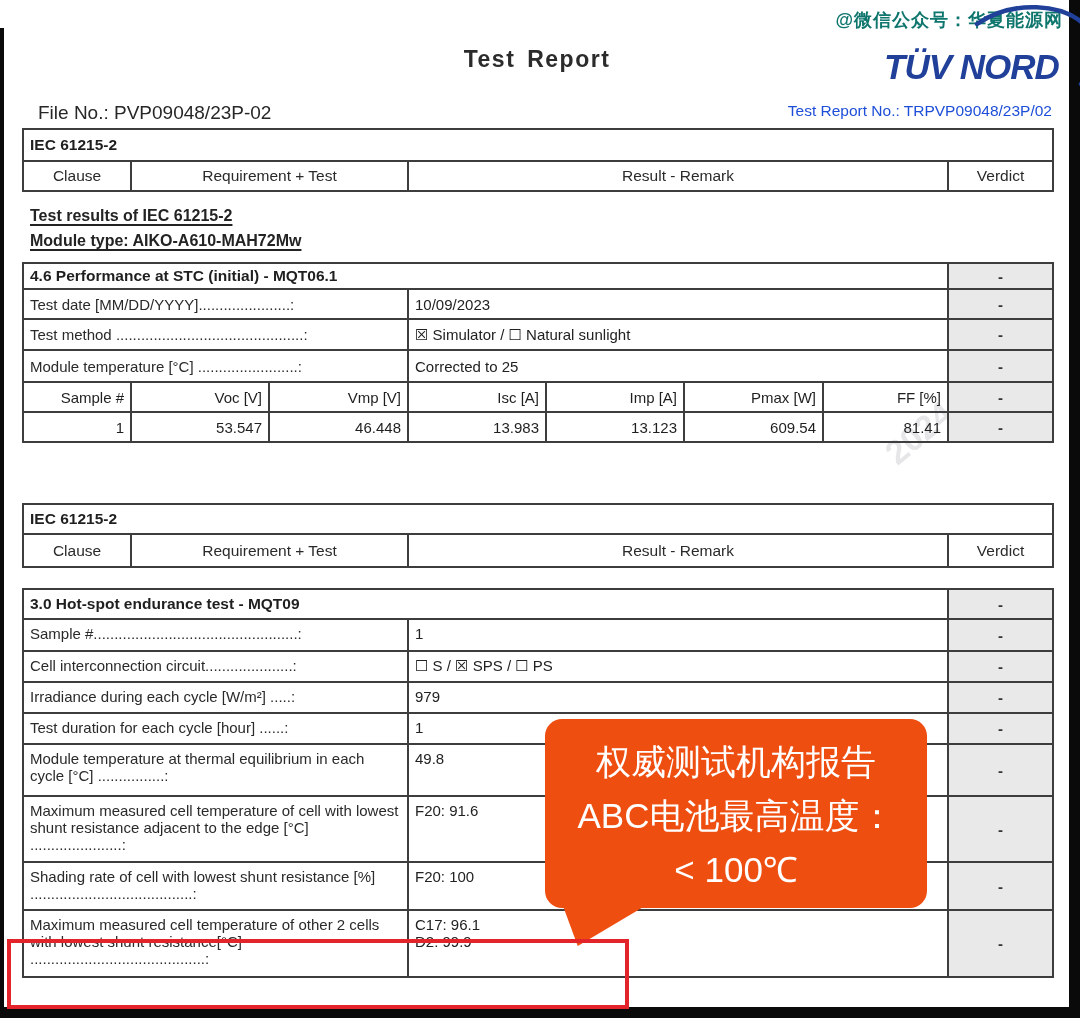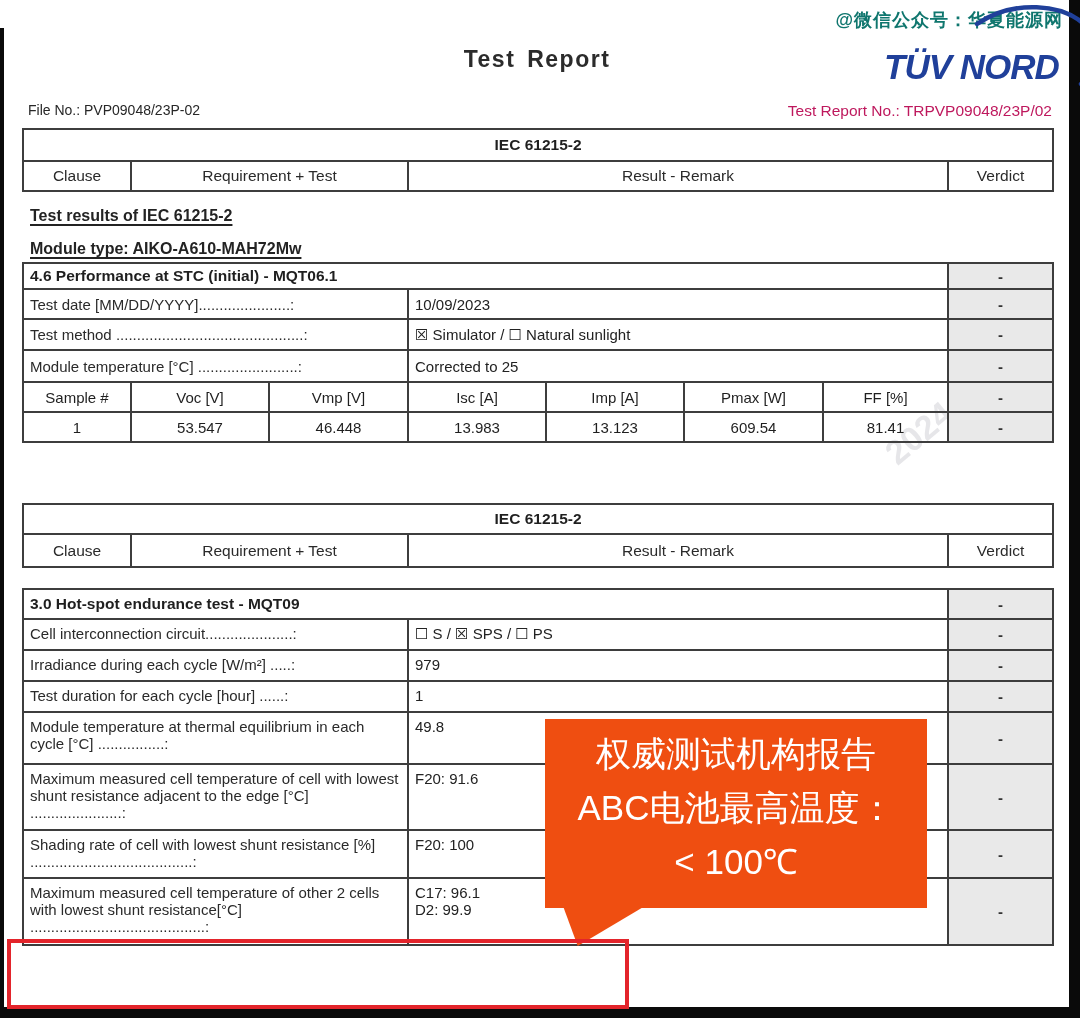--- a/index.html
+++ b/index.html
@@ -8,45 +8,45 @@
   .strip{position:absolute;background:#0a0a0a;}
   .strip-left{left:0;top:28px;width:4px;bottom:0;}
   .strip-right{right:0;top:0;width:11px;bottom:0;}
   .strip-bottom{left:0;bottom:0;height:11px;width:100%;}
 
   .title{position:absolute;left:22px;width:1030px;top:46px;text-align:center;
          font-size:23px;font-weight:bold;letter-spacing:1.5px;word-spacing:4px;color:#2b2b2b;}
   .cn-watermark{position:absolute;right:17px;top:8px;font-size:18px;font-weight:bold;color:#0f766e;
          font-family:sans-serif;letter-spacing:1px;}
   .logo{position:absolute;left:882px;top:0;}
-  .fileno{position:absolute;left:28px;top:102px;font-size:14px;color:#272727;}
-  .reportno{position:absolute;right:28px;top:102px;font-size:15.5px;color:#be185d;}
+  .fileno{position:absolute;left:38px;top:102px;font-size:19px;color:#272727;}
+  .reportno{position:absolute;right:28px;top:102px;font-size:15.5px;color:#1d4ed8;}
 
   table{border-collapse:collapse;position:absolute;table-layout:fixed;}
   td{border:2px solid #3d3d3d;font-size:15px;color:#1f1f1f;padding:2px 6px;vertical-align:middle;
      overflow:hidden;}
-  .hdr-std{font-weight:bold;text-align:center;font-size:15.5px;}
+  .hdr-std{font-weight:bold;font-size:15.5px;}
   .hdr-col{text-align:center;font-size:15.5px;color:#2a2a2a;}
   .sec{font-weight:bold;font-size:15.5px;}
   .lbl{color:#2a2a2a;}
   .val{color:#222222;}
   .v{background:#e9e9e9;text-align:center;font-weight:bold;color:#333;font-size:15px;}
-  .ctr{text-align:center;}
+  .ctr{text-align:right;}
   .vtop{vertical-align:top;padding-top:5px;}
 
   .headings{position:absolute;left:30px;top:207px;font-size:16px;font-weight:bold;color:#232323;}
   .headings div{text-decoration:underline;text-decoration-thickness:2px;text-underline-offset:3px;
-                margin-bottom:15px;}
+                margin-bottom:7px;}
 
   .bg-wm{position:absolute;font-size:34px;font-weight:bold;color:#c9c9cf;opacity:0.45;
          transform:rotate(-40deg);pointer-events:none;font-family:"Liberation Sans",sans-serif;}
 
   .callout{position:absolute;left:545px;top:719px;width:382px;height:189px;background:#ef4e11;
-           color:#ffffff;text-align:center;font-size:35px;line-height:54px;padding-top:8px;
-           box-sizing:border-box;font-family:sans-serif;z-index:5;}
+           color:#ffffff;text-align:center;font-size:35px;line-height:54px;padding-top:16px;
+           box-sizing:border-box;font-family:sans-serif;z-index:5;border-radius:17px;}
   .callout-tail{position:absolute;left:563px;top:906px;width:82px;height:40px;background:#ef4e11;
            clip-path:polygon(0 0,100% 0,18% 100%);z-index:5;}
   .red-box{position:absolute;left:7px;top:939px;width:622px;height:70px;
            border:4px solid #e3242b;box-sizing:border-box;z-index:6;}
 </style>
 </head>
 <body>
 
 <div class="page">
 
@@ -173,20 +173,25 @@
     <colgroup>
         <col style="width:385px">
         <col style="width:540px">
         <col style="width:105px">
       </colgroup>
     <tbody>
         <tr style="height:30px">
       <td colspan="2" class="sec">3.0 Hot-spot endurance test - MQT09</td>
       <td class="v">-</td>
     </tr>
+    <tr style="height:32px">
+      <td class="lbl vtop">Sample #.................................................:</td>
+      <td class="val vtop">1</td>
+      <td class="v">-</td>
+    </tr>
     <tr style="height:31px">
       <td class="lbl vtop">Cell interconnection circuit.....................:</td>
       <td class="val vtop">☐ S / ☒ SPS / ☐ PS</td>
       <td class="v">-</td>
     </tr>
     <tr style="height:31px">
       <td class="lbl vtop">Irradiance during each cycle [W/m²] .....:</td>
       <td class="val vtop">979</td>
       <td class="v">-</td>
     </tr>

